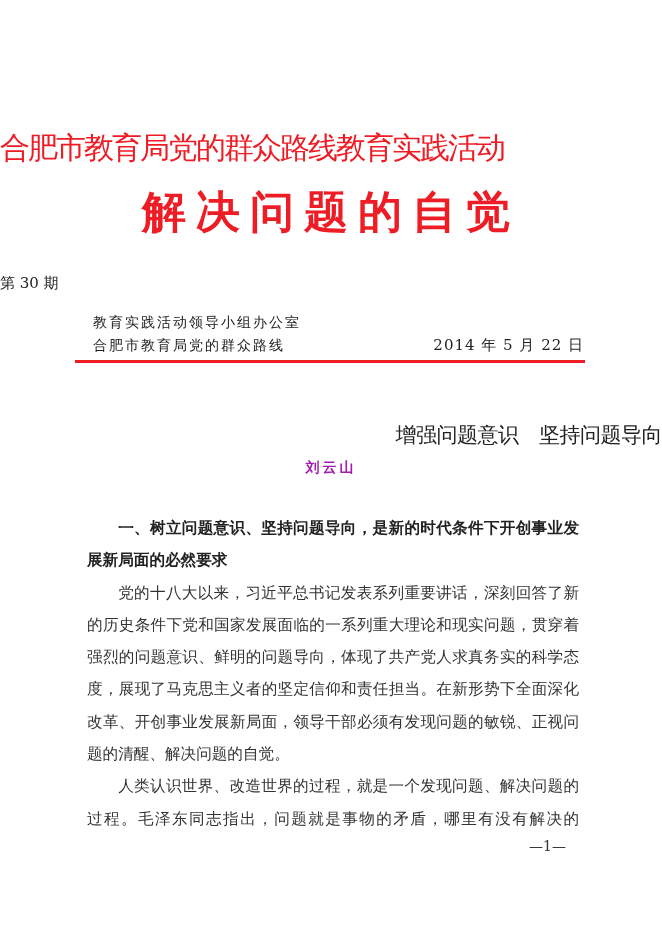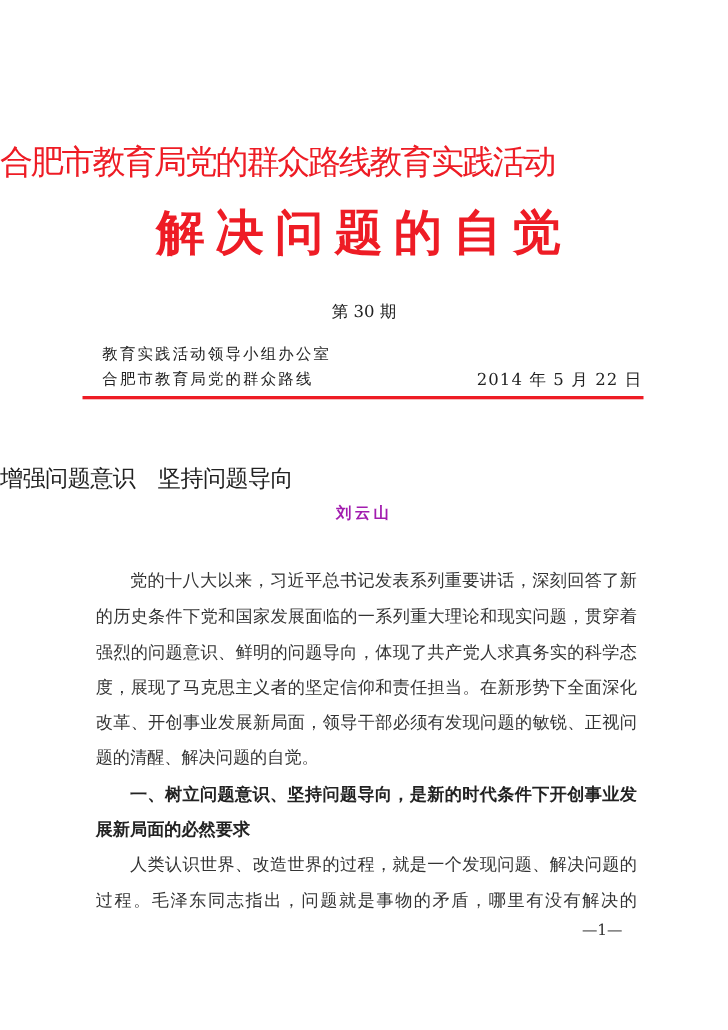--- a/index.html
+++ b/index.html
@@ -5,25 +5,25 @@
     html, body { margin: 0; padding: 0; background: #ffffff; }
     body { width: 662px; height: 936px; position: relative; overflow: hidden;
            font-family: "DejaVu Serif", "Liberation Serif", serif; color: #222; }
     .abs { position: absolute; }
     .org-title { left: 0; width: 662px; top: 126px; text-align: left;
                  font-family: "DejaVu Sans", "Liberation Sans", sans-serif;
                  font-size: 30px; color: #ee1c25; letter-spacing: -2px; line-height: 44px; }
     .main-title { left: 0; width: 662px; top: 182px; text-align: center;
                   font-family: "DejaVu Serif", "Liberation Serif", serif; font-weight: bold;
                   font-size: 44px; color: #ee1c25; letter-spacing: 10px; line-height: 60px; }
-    .issue { left: 0; width: 662px; top: 272px; text-align: center; font-size: 15px; line-height: 22px; color: #222; }
+    .issue { left: 0; width: 662px; top: 272px; font-size: 15px; line-height: 22px; color: #222; }
     .issuer { left: 93px; top: 311px; font-size: 14px; line-height: 23px; letter-spacing: 2px; color: #222; }
     .date { right: 78px; top: 334px; font-size: 15px; line-height: 22px; letter-spacing: 1px; color: #222; margin-left: 24px; }
     .rule { left: 75px; top: 360px; width: 510px; height: 3px; background: #ee1c25; }
-    .art-title { left: 0; width: 662px; top: 419px; text-align: left;
+    .art-title { left: 0; width: 662px; top: 419px; text-align: right;
                  font-family: "DejaVu Sans", "Liberation Sans", sans-serif; font-size: 21px; line-height: 32px; color: #222; letter-spacing: -0.5px; }
     .author { left: 0; width: 662px; top: 457px; text-align: center; font-weight: bold; font-size: 14px; line-height: 20px; letter-spacing: 3px; color: #a21caf; }
     .body { left: 87px; width: 492px; top: 512px; font-size: 15.6px; line-height: 32.3px; color: #333;
             text-align: justify; text-align-last: justify; }
     .body p { margin: 0; }
     .body p.indent { text-indent: 2em; }
     .body p.last-left { text-align-last: left; }
     .body p.heading { font-family: "DejaVu Sans", "Liberation Sans", sans-serif; font-weight: bold; color: #222; font-size: 15.6px; }
     .page-no { left: 529px; top: 836px; font-size: 14px; line-height: 20px; color: #333; }
   </style>
@@ -39,18 +39,18 @@
   <div>合肥市教育局党的群众路线</div>
 </div>
 <div class="abs date">2014 年 5 月 22 日</div>
 
 <div class="abs rule"></div>
 
 <div class="abs art-title">增强问题意识　坚持问题导向</div>
 <div class="abs author">刘云山</div>
 
 <div class="abs body">
+  <p class="indent heading last-left">一、树立问题意识、坚持问题导向，是新的时代条件下开创事业发展新局面的必然要求</p>
   <p class="indent last-left">党的十八大以来，习近平总书记发表系列重要讲话，深刻回答了新的历史条件下党和国家发展面临的一系列重大理论和现实问题，贯穿着强烈的问题意识、鲜明的问题导向，体现了共产党人求真务实的科学态度，展现了马克思主义者的坚定信仰和责任担当。在新形势下全面深化改革、开创事业发展新局面，领导干部必须有发现问题的敏锐、正视问题的清醒、解决问题的自觉。</p>
-  <p class="indent heading last-left">一、树立问题意识、坚持问题导向，是新的时代条件下开创事业发展新局面的必然要求</p>
   <p class="indent">人类认识世界、改造世界的过程，就是一个发现问题、解决问题的过程。毛泽东同志指出，问题就是事物的矛盾，哪里有没有解决的</p>
 </div>
 
 <div class="abs page-no">—1—</div>
 
 </body></html>

